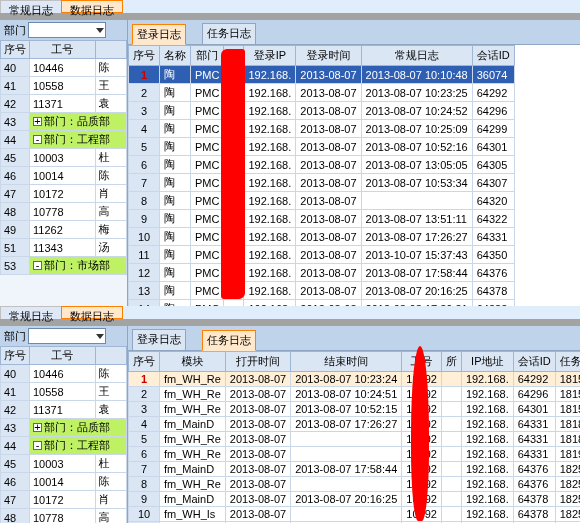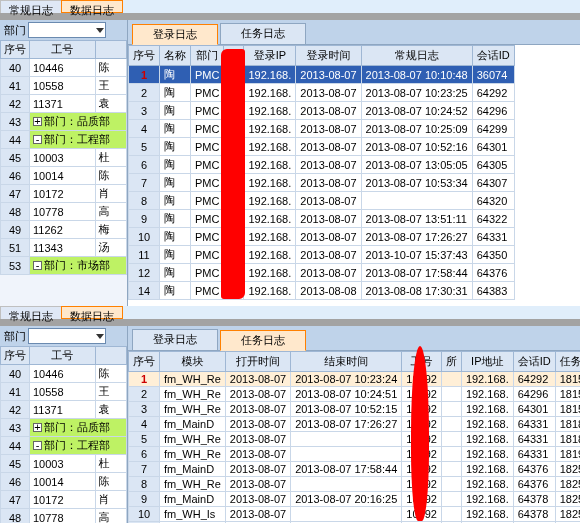--- a/index.html
+++ b/index.html
@@ -13,28 +13,28 @@
 .split{display:flex;height:calc(100% - 20px)}
 .left{width:128px;border-right:1px solid #8ea6c1;display:flex;flex-direction:column;background:#f0f4fb}
 .right{flex:1;display:flex;flex-direction:column;overflow:hidden}
 .dept-bar{background:#bfd3ea;padding:2px 4px;display:flex;align-items:center;gap:2px}
 .dd{border:1px solid #6a8ab0;background:#fff;width:78px;height:16px;display:flex;align-items:center;justify-content:flex-end;padding:0 1px}
 .tri{width:0;height:0;border-left:4px solid transparent;border-right:4px solid transparent;border-top:5px solid #333}
 .grid{flex:1;overflow:hidden}
 .grid table{width:100%;border-collapse:collapse}
 .grid th{background:#dbe6f4;border:1px solid #9fb7d4;padding:1px 3px;font-weight:normal;text-align:center;white-space:nowrap}
 .grid td{background:#fff;border:1px solid #c9d7e8;padding:1px 3px;white-space:nowrap;text-align:left}
-.grid td.rn{background:#dbe6f4;text-align:center;width:28px}
+.grid td.rn{background:#dbe6f4;width:28px}
 .grid td.tree{background:#bef264}
 .sel td{background:#ffefd7!important}
 .sel-blue td{background:#2f5fb3!important;color:#fff}
 .sel-blue td.rn{color:#c00;font-weight:bold}
 .rn.red{color:#c00;font-weight:bold}
 .inner-tabs{display:flex;background:#bfd3ea;padding:3px 4px 0;border-bottom:1px solid #8ea6c1}
-.inner-tab{padding:2px 20px;border:1px solid #8ea6c1;border-bottom:none;background:#dbe6f4;margin-right:2px;cursor:pointer}
+.inner-tab{padding:2px 4px;border:1px solid #8ea6c1;border-bottom:none;background:#dbe6f4;margin-right:16px;cursor:pointer}
 .inner-tab.active{background:#ffe8cc;border:1px solid #ff8000;border-bottom:1px solid #ffe8cc;position:relative;top:1px}
 .rgrid{flex:1;overflow:hidden;background:#fff}
 .rgrid table{border-collapse:collapse}
 .rgrid th{background:#dbe6f4;border:1px solid #9fb7d4;padding:2px 4px;font-weight:normal;white-space:nowrap;text-align:center}
 .rgrid td{background:#fff;border:1px solid #c9d7e8;padding:1px 4px;white-space:nowrap}
 .rgrid td.rn{background:#dbe6f4;text-align:center;width:30px}
 .redact{position:absolute;background:red;pointer-events:none}
 .r1{left:221px;top:49px;width:24px;height:250px;border-radius:6px 3px 6px 3px}
 .r2{left:411px;top:346px;width:18px;height:175px;border-radius:50% 50% 40% 40%}
 .exp{display:inline-block;width:9px;height:9px;border:1px solid #666;text-align:center;line-height:7px;margin-right:2px;background:#fff}
@@ -260,20 +260,30 @@
                 <td class="rn">12</td>
                 <td>陶</td>
                 <td>PMC</td>
                 <td></td>
                 <td>192.168.</td>
                 <td>2013-08-07</td>
                 <td>2013-08-07 17:58:44</td>
                 <td>64376</td>
               </tr>
               <tr>
+                <td class="rn">13</td>
+                <td>陶</td>
+                <td>PMC</td>
+                <td></td>
+                <td>192.168.</td>
+                <td>2013-08-07</td>
+                <td>2013-08-07 20:16:25</td>
+                <td>64378</td>
+              </tr>
+              <tr>
                 <td class="rn">14</td>
                 <td>陶</td>
                 <td>PMC</td>
                 <td></td>
                 <td>192.168.</td>
                 <td>2013-08-08</td>
                 <td>2013-08-08 17:30:31</td>
                 <td>64383</td>
               </tr>
             </tbody>

